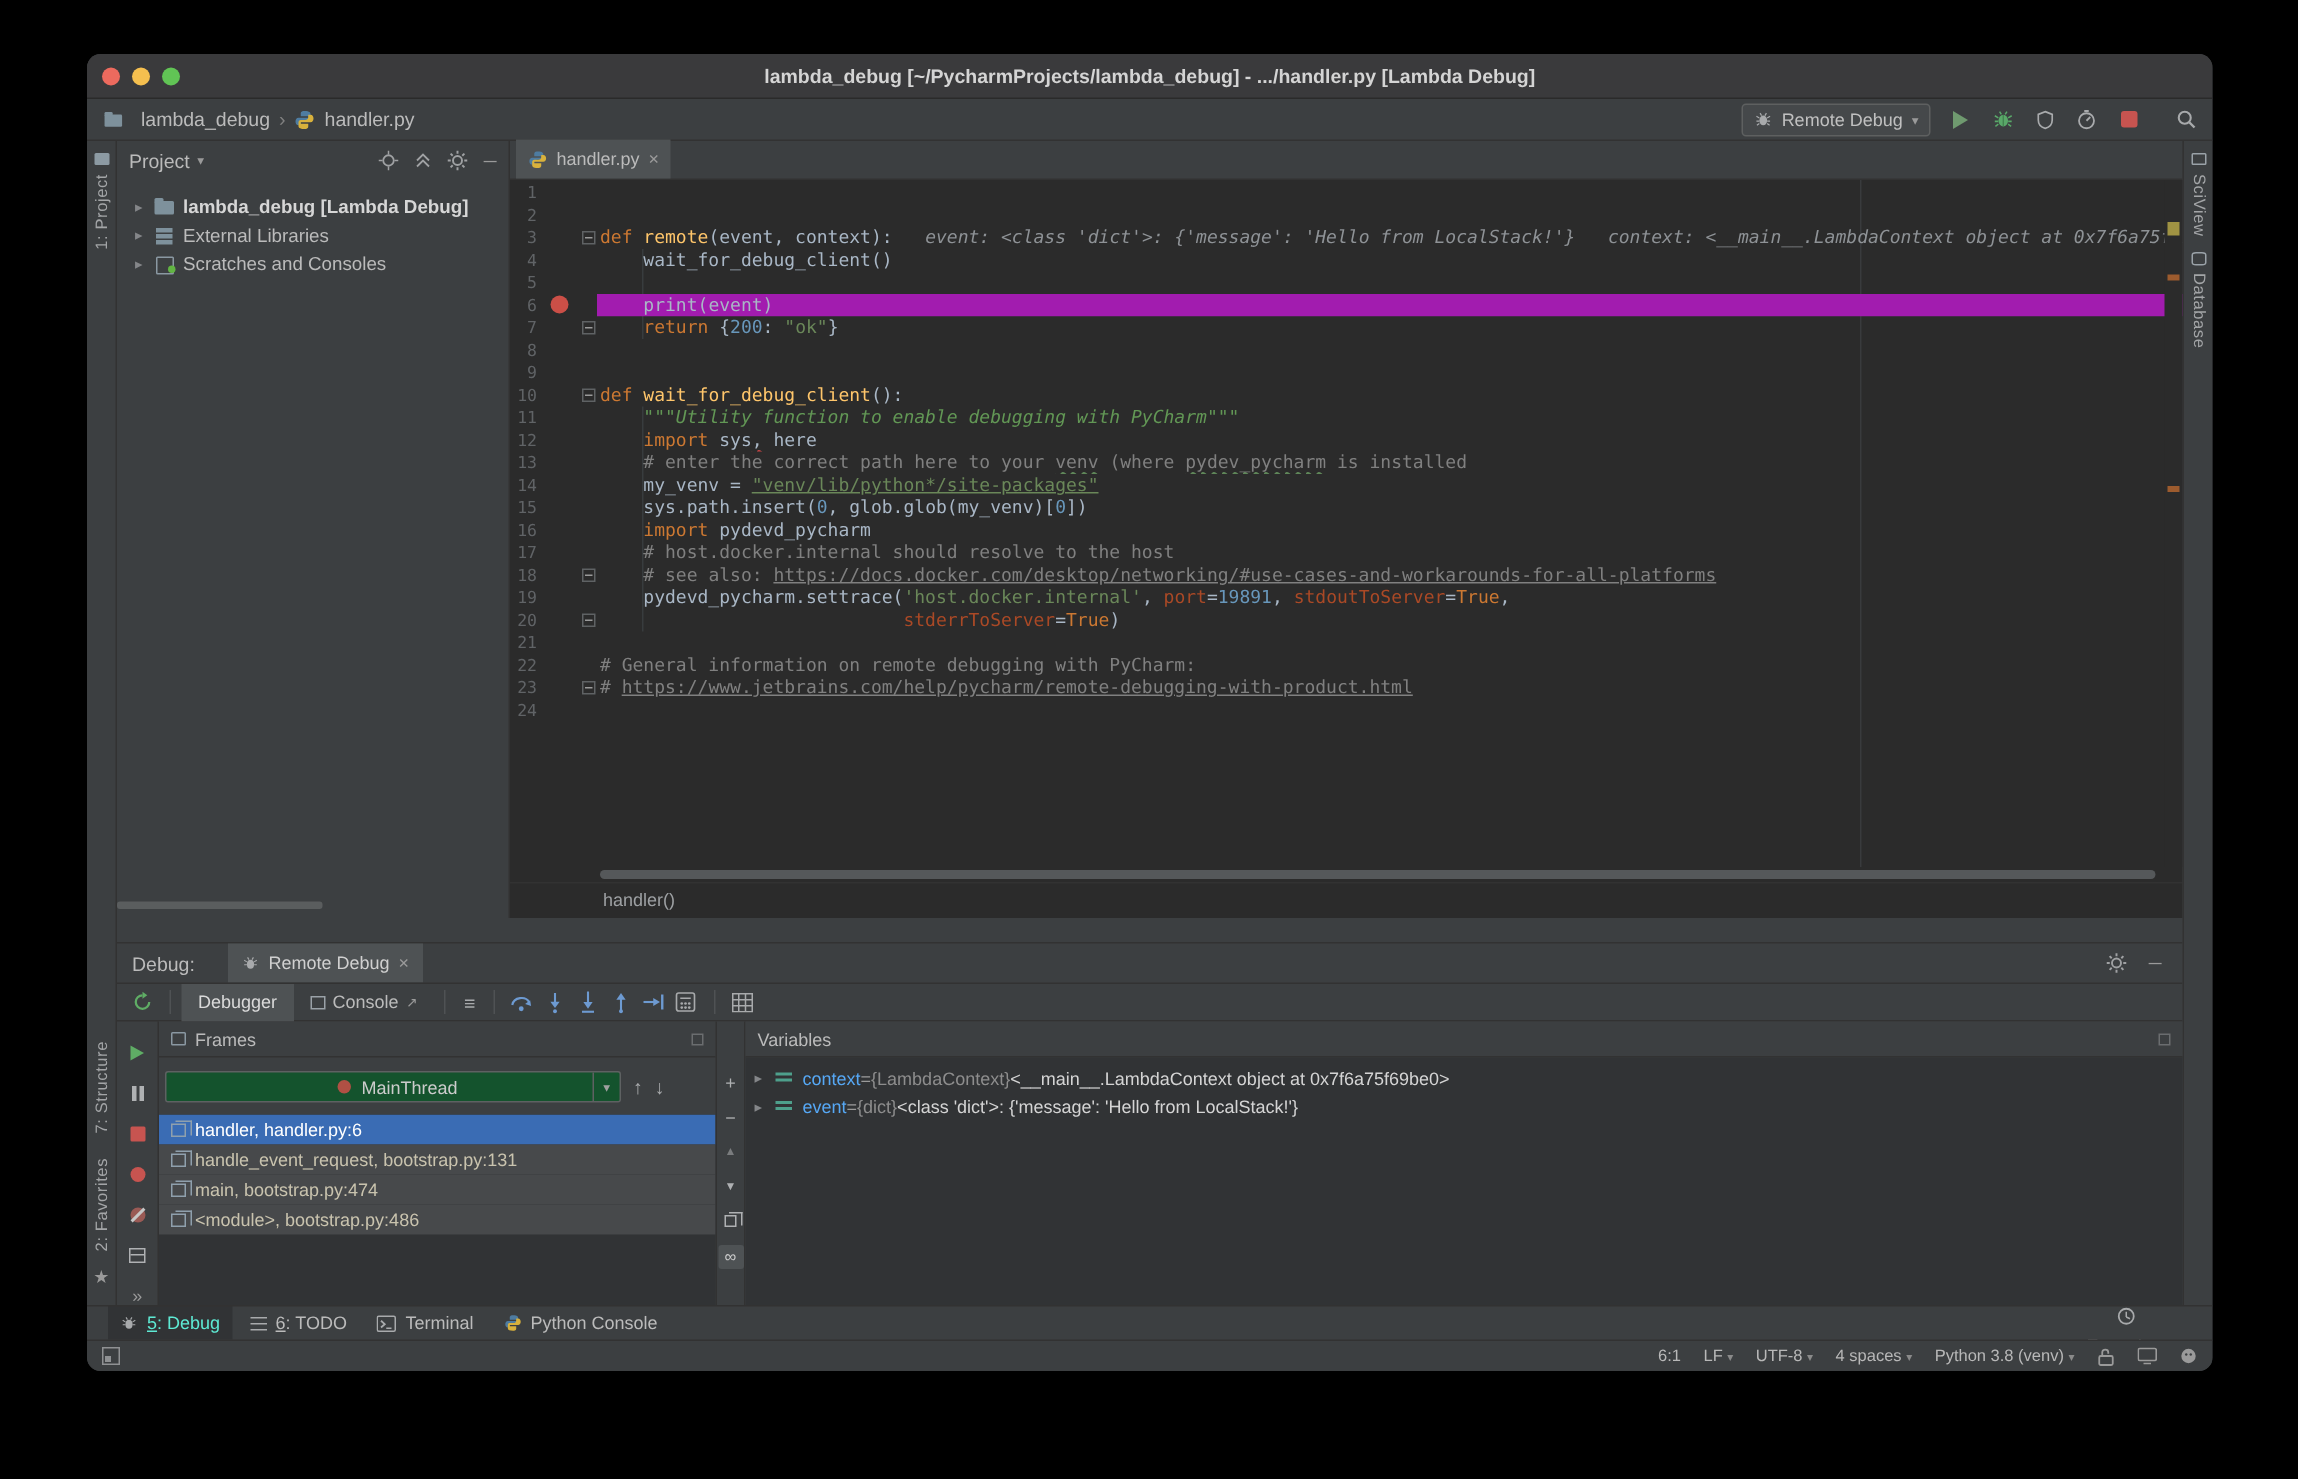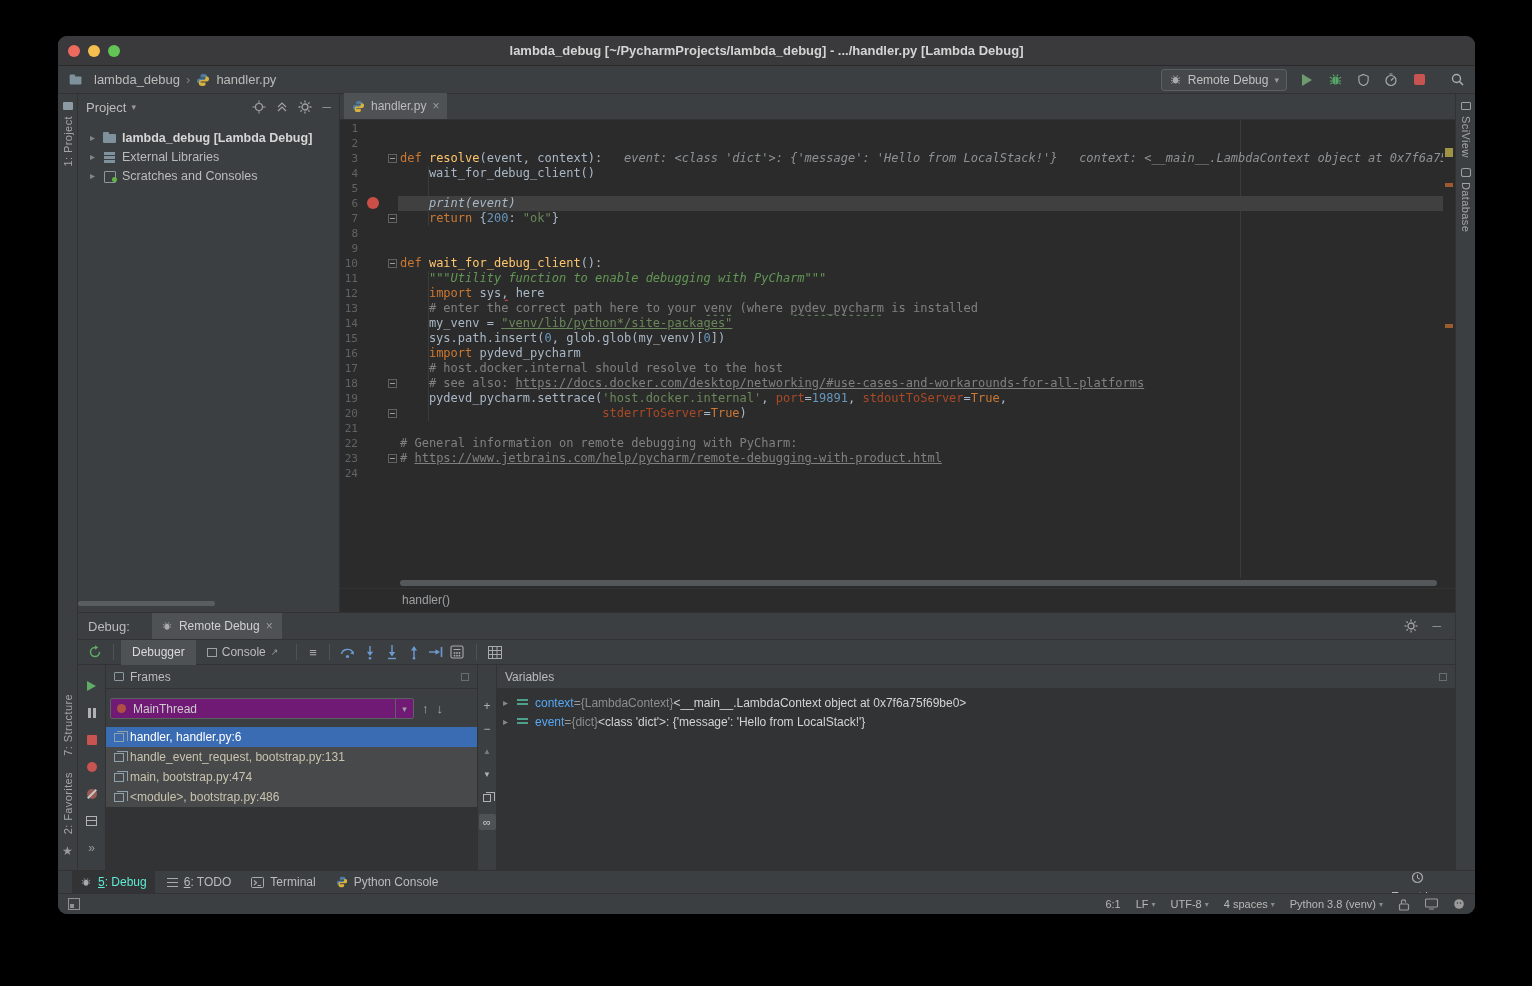--- a/index.html
+++ b/index.html
@@ -31,21 +31,21 @@
   .stripe.left { border-right:1px solid #323232; }
   .stripe.right { border-left:1px solid #323232; }
   .vlabel { font-size:11px; color:#a3a5a7; letter-spacing:.4px; }
   .vl-up { writing-mode:vertical-rl; transform:rotate(180deg); }
   .vl-down { writing-mode:vertical-rl; }
   .stripe-spacer { flex:1; }
   .mini-sq { width:10px; height:8px; background:#8c9aa3; border-radius:1px; margin:8px 0 6px; }
   .db-ico { width:10px; height:9px; border:1px solid #9aa2a8; border-radius:3px/2px; margin:10px 0 5px; }
   .star { color:#9a9a9a; font-size:12px; margin:10px 0 12px; }
 
-  .center { flex:1; display:flex; flex-direction:column; }
+  .center { flex:1; display:flex; flex-direction:column;gap:16px; }
   .upper { height:518px; display:flex; }
 
   
   .project-panel { width:262px; background:#3c3f41; border-right:1px solid #323232; position:relative; }
   .panel-header { height:26px; display:flex; align-items:center; padding:0 8px; font-size:13px; color:#bbbbbb; gap:5px; }
   .ph-icons { margin-left:auto; display:flex; align-items:center; gap:10px; }
   .tree { margin-top:8px; }
   .tree-row { height:19px; display:flex; align-items:center; padding-left:12px; font-size:12.5px; color:#bbbbbb; cursor:default; white-space:nowrap; overflow:hidden; }
   .tri { color:#848689; font-size:10px; width:12px; display:inline-block; }
   .tico { width:14px; height:12px; position:relative; display:inline-block; margin:0 5px 0 1px; flex:none; }
@@ -66,21 +66,21 @@
   .iguide { position:absolute; width:1px; background:#383c3e; z-index:0; }
   .wrap-guide { position:absolute; left:900px; top:0; bottom:0; width:1px; background:#393b3d; z-index:0; }
   #code-lines { position:absolute; inset:0; padding-top:1px; z-index:1; }
   .code-row { height:15px; display:flex; overflow:hidden; font:12px/15px "DejaVu Sans Mono",monospace; }
   .gut { width:58px; flex:none; position:relative; }
   .lnum { display:inline-block; width:18px; text-align:right; color:#606366; font-size:11px; line-height:15px; font-family:"DejaVu Sans Mono",monospace; }
   .bp { position:absolute; left:27px; top:1px; width:12px; height:12px; border-radius:50%; background:#cb4f47; }
   .foldm { position:absolute; right:1px; top:3px; width:9px; height:9px; border:1px solid #5f6264; background:#2b2b2b; }
   .foldm::after { content:""; position:absolute; left:1px; right:1px; top:3px; height:1px; background:#9a9a9a; }
   .codecell { flex:1; white-space:pre; padding-left:2px; color:#a9b7c6; overflow:hidden; }
-  .code-row.hl .codecell { background:#404040;font-style:italic; }
+  .code-row.hl .codecell { background:#a21caf; }
   .tk-k{color:#cc7832} .tk-f{color:#ffc66b} .tk-s{color:#6a8759}
   .tk-su{color:#6a8759; text-decoration:underline}
   .tk-d{color:#629755; font-style:italic}
   .tk-c{color:#808080}
   .tk-cu{color:#808080; text-decoration:underline}
   .tk-cw{color:#808080; text-decoration:underline wavy #5f8759; text-underline-offset:2px;}
   .tk-n{color:#6897bb} .tk-t{color:#a9b7c6}
   .tk-b{color:#a9b7c6}
   .tk-a{color:#aa4926}
   .tk-h{color:#8e9296; font-style:italic}
@@ -122,21 +122,21 @@
   .mute-circ::after { content:""; position:absolute; left:-1px; top:4px; width:12px; height:2px; background:#c7c7c7; transform:rotate(-45deg); }
   .layout-ico { width:11px; height:10px; border:1px solid #afb1b3; position:relative; }
   .layout-ico::after { content:""; position:absolute; left:0; right:0; top:3px; height:1px; background:#afb1b3; }
   .more { color:#9a9a9a; font-size:12px; }
 
   .frames-panel { width:372px; border-right:1px solid #323232; position:relative; background:#3c3f41; }
   .subhdr { height:24px; border-bottom:1px solid #323232; display:flex; align-items:center; gap:6px; padding:0 8px; font-size:12px; color:#bbbbbb; }
   .subhdr .hdr-mini { margin-left:auto; width:8px; height:8px; border:1px solid #6a6d6f; }
   .hdr-ico { width:10px; height:9px; border:1px solid #8a98a2; border-radius:1px; }
   .thread-row { margin-top:9px; padding:0 4px; display:flex; align-items:center; gap:8px; }
-  .thread-dd { width:304px; height:21px; background:#701a75; border:1px solid #5e6162; border-radius:2px; display:flex; align-items:center; gap:7px; padding-left:6px; font-size:12px; color:#cccccc; position:relative; }
+  .thread-dd { width:304px; height:21px; background:#14532d; border:1px solid #5e6162; border-radius:2px; display:flex; align-items:center; gap:7px; padding-left:6px; font-size:12px; color:#cccccc; position:relative;justify-content:center; }
   .thread-dot { width:9px; height:9px; border-radius:50%; background:#b05044; }
   .dd-caret { position:absolute; right:0; top:0; bottom:0; width:18px; border-left:1px solid #5e6162; display:flex; align-items:center; justify-content:center; color:#a0a0a0; font-size:9px; }
   .fr-nav { color:#a8aaac; font-size:13px; }
   .frames-list { position:absolute; left:0; right:0; top:62px; bottom:0; background:#313335; overflow:hidden; }
   .frame-row { height:20px; display:flex; align-items:center; gap:6px; padding-left:8px; font-size:12px; color:#c9c3ae; background:#47494b; white-space:nowrap; }
   .frame-row.sel { background:#3a6cb4; color:#ffffff; }
   .frico { width:10px; height:9px; border:1px solid #8fa0ad; position:relative; flex:none; }
   .frico::before { content:""; position:absolute; left:2px; top:-3px; width:10px; height:9px; border:1px solid #8fa0ad; border-bottom:none; border-left:none; }
 
   .mini-col { width:19px; background:#3c3f41; border-right:1px solid #323232; display:flex; flex-direction:column; align-items:center; padding-top:34px; gap:9px; color:#afb1b3; }
@@ -360,21 +360,21 @@
                 <div class="code-row">
                   <div class="gut"><span class="lnum">1</span></div>
                   <div class="codecell"></div>
                 </div>
                 <div class="code-row">
                   <div class="gut"><span class="lnum">2</span></div>
                   <div class="codecell"></div>
                 </div>
                 <div class="code-row">
                   <div class="gut"><span class="lnum">3</span><span class="foldm"></span></div>
-                  <div class="codecell"><span class="tk-k">def </span><span class="tk-f">resolve</span><span class="tk-t">(event, context):</span><span class="tk-h">   event: &lt;class 'dict'&gt;: {'message': 'Hello from LocalStack!'}   context: &lt;__main__.LambdaContext object at 0x7f6a75f69be0&gt;</span></div>
+                  <div class="codecell"><span class="tk-k">def </span><span class="tk-f">remote</span><span class="tk-t">(event, context):</span><span class="tk-h">   event: &lt;class 'dict'&gt;: {'message': 'Hello from LocalStack!'}   context: &lt;__main__.LambdaContext object at 0x7f6a75f69be0&gt;</span></div>
                 </div>
                 <div class="code-row">
                   <div class="gut"><span class="lnum">4</span></div>
                   <div class="codecell"><span class="tk-t">    wait_for_debug_client()</span></div>
                 </div>
                 <div class="code-row">
                   <div class="gut"><span class="lnum">5</span></div>
                   <div class="codecell"></div>
                 </div>
                 <div class="code-row hl">

